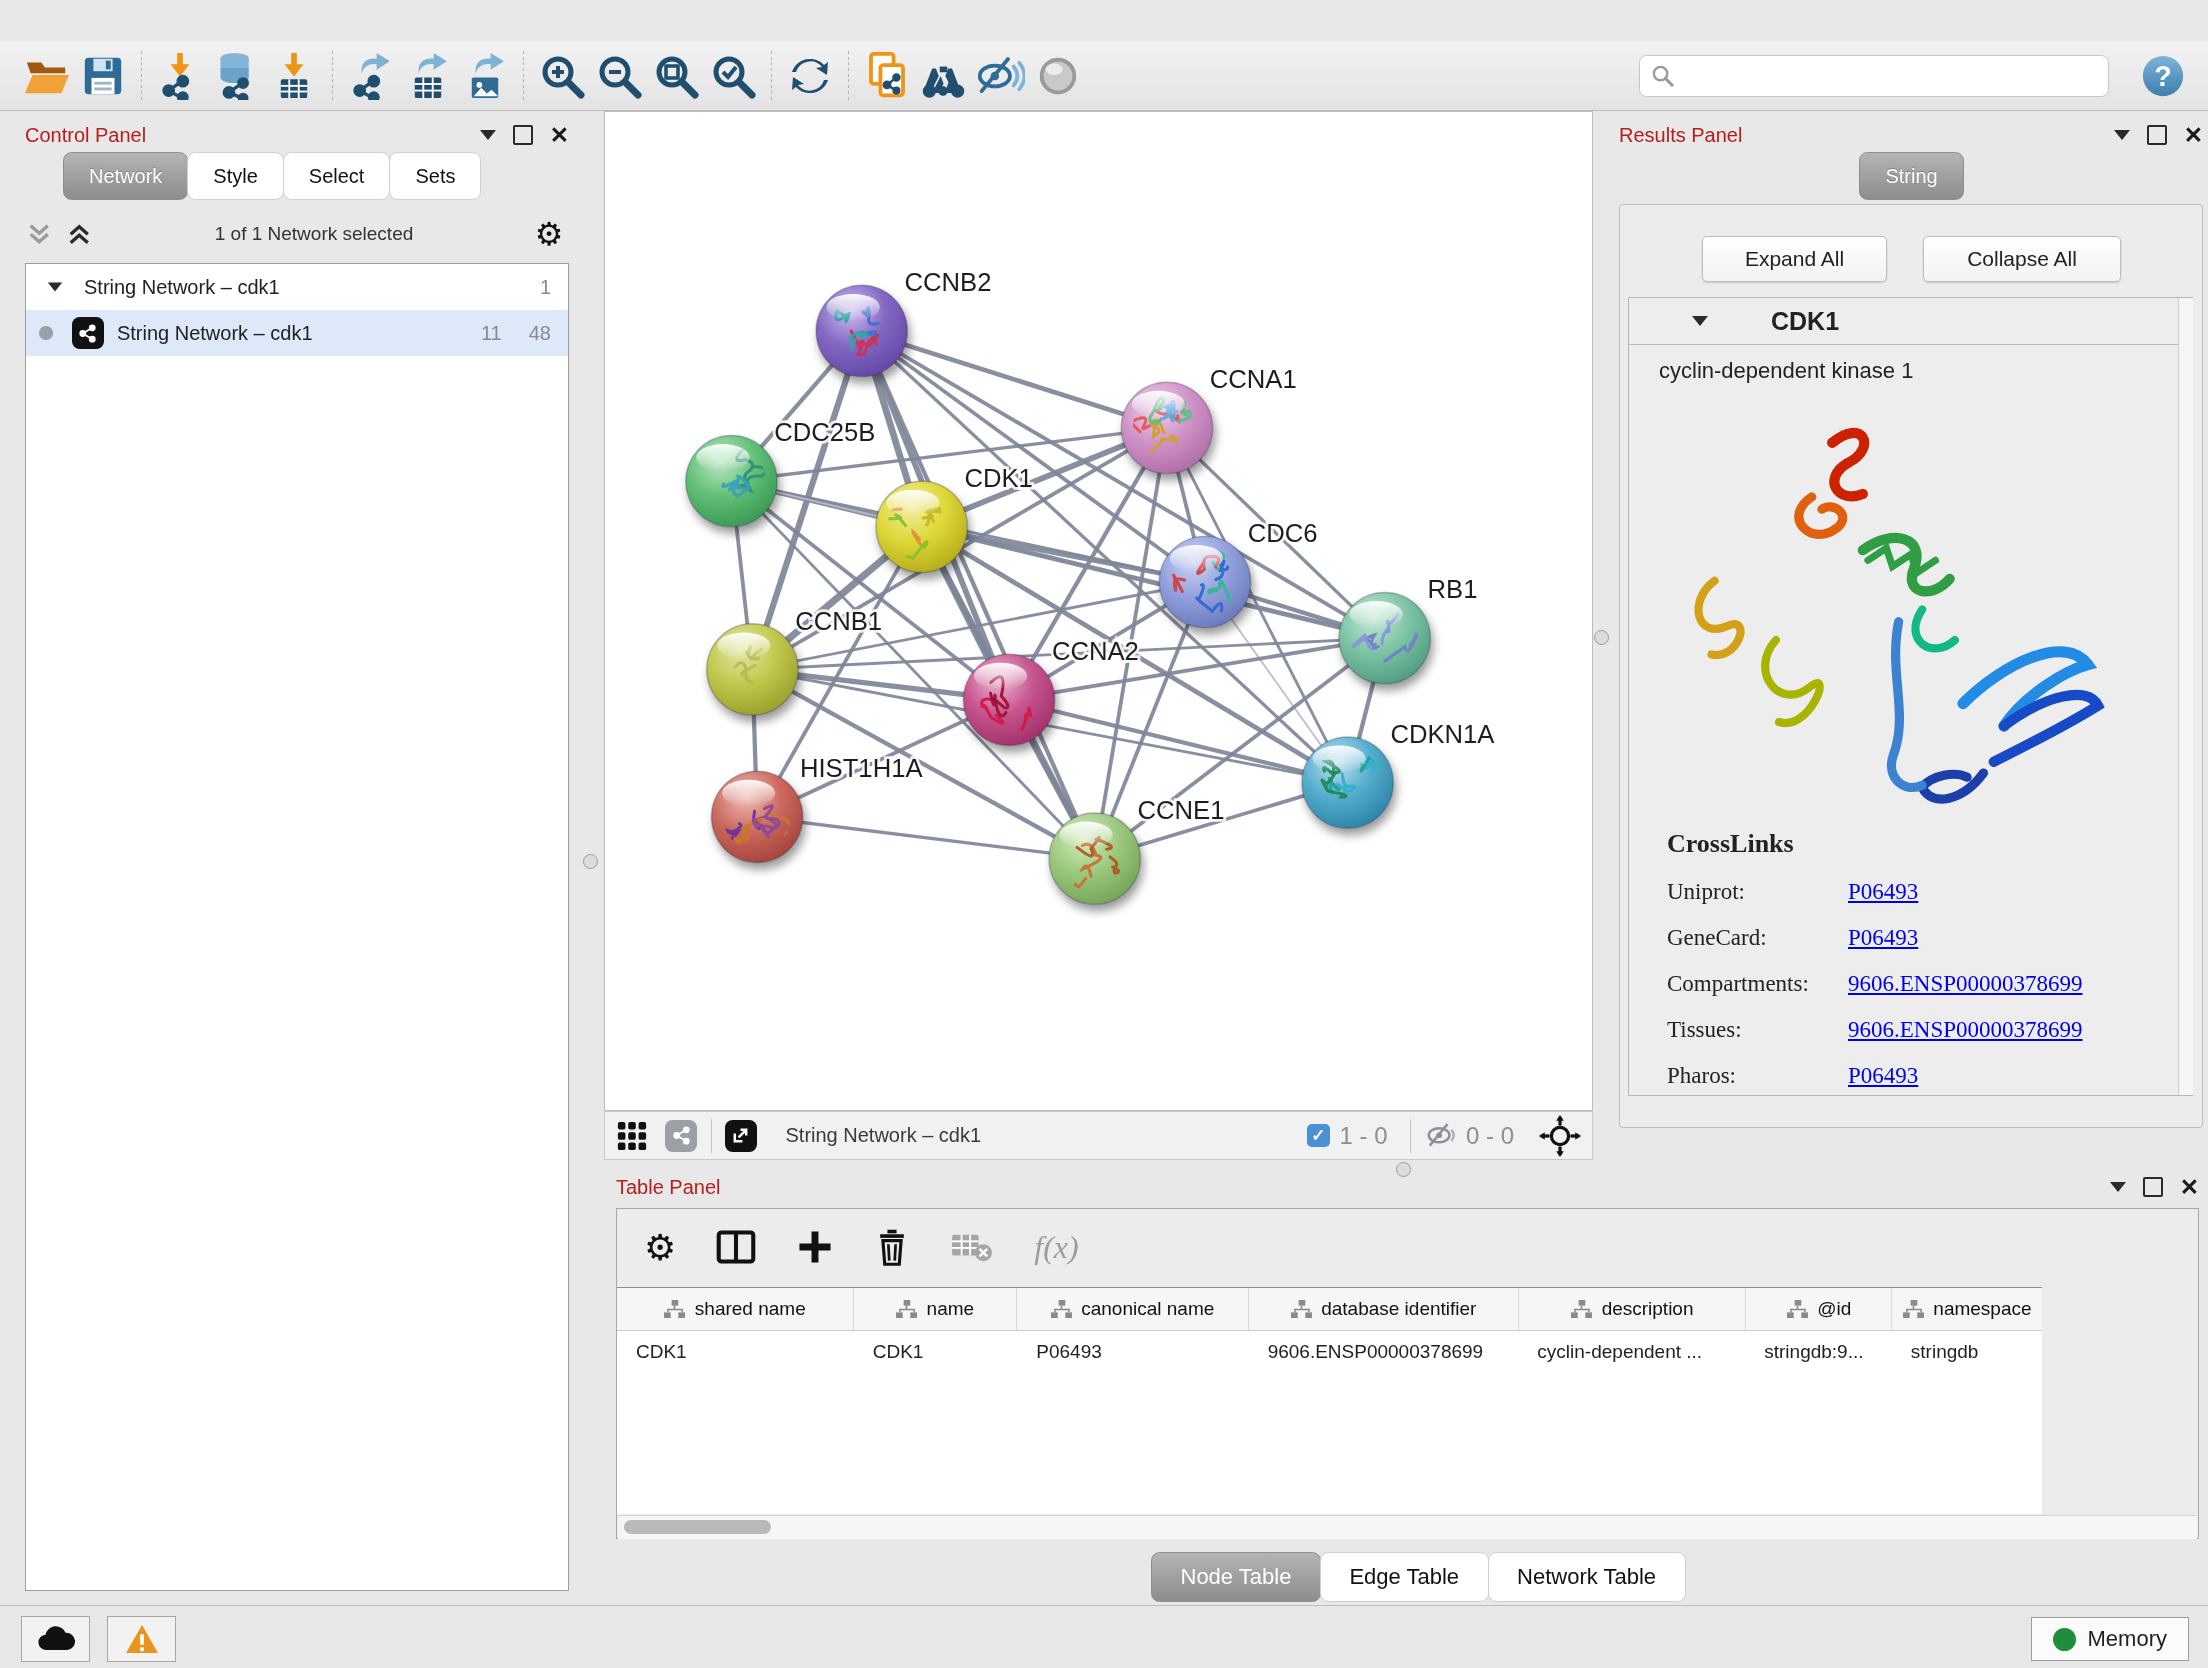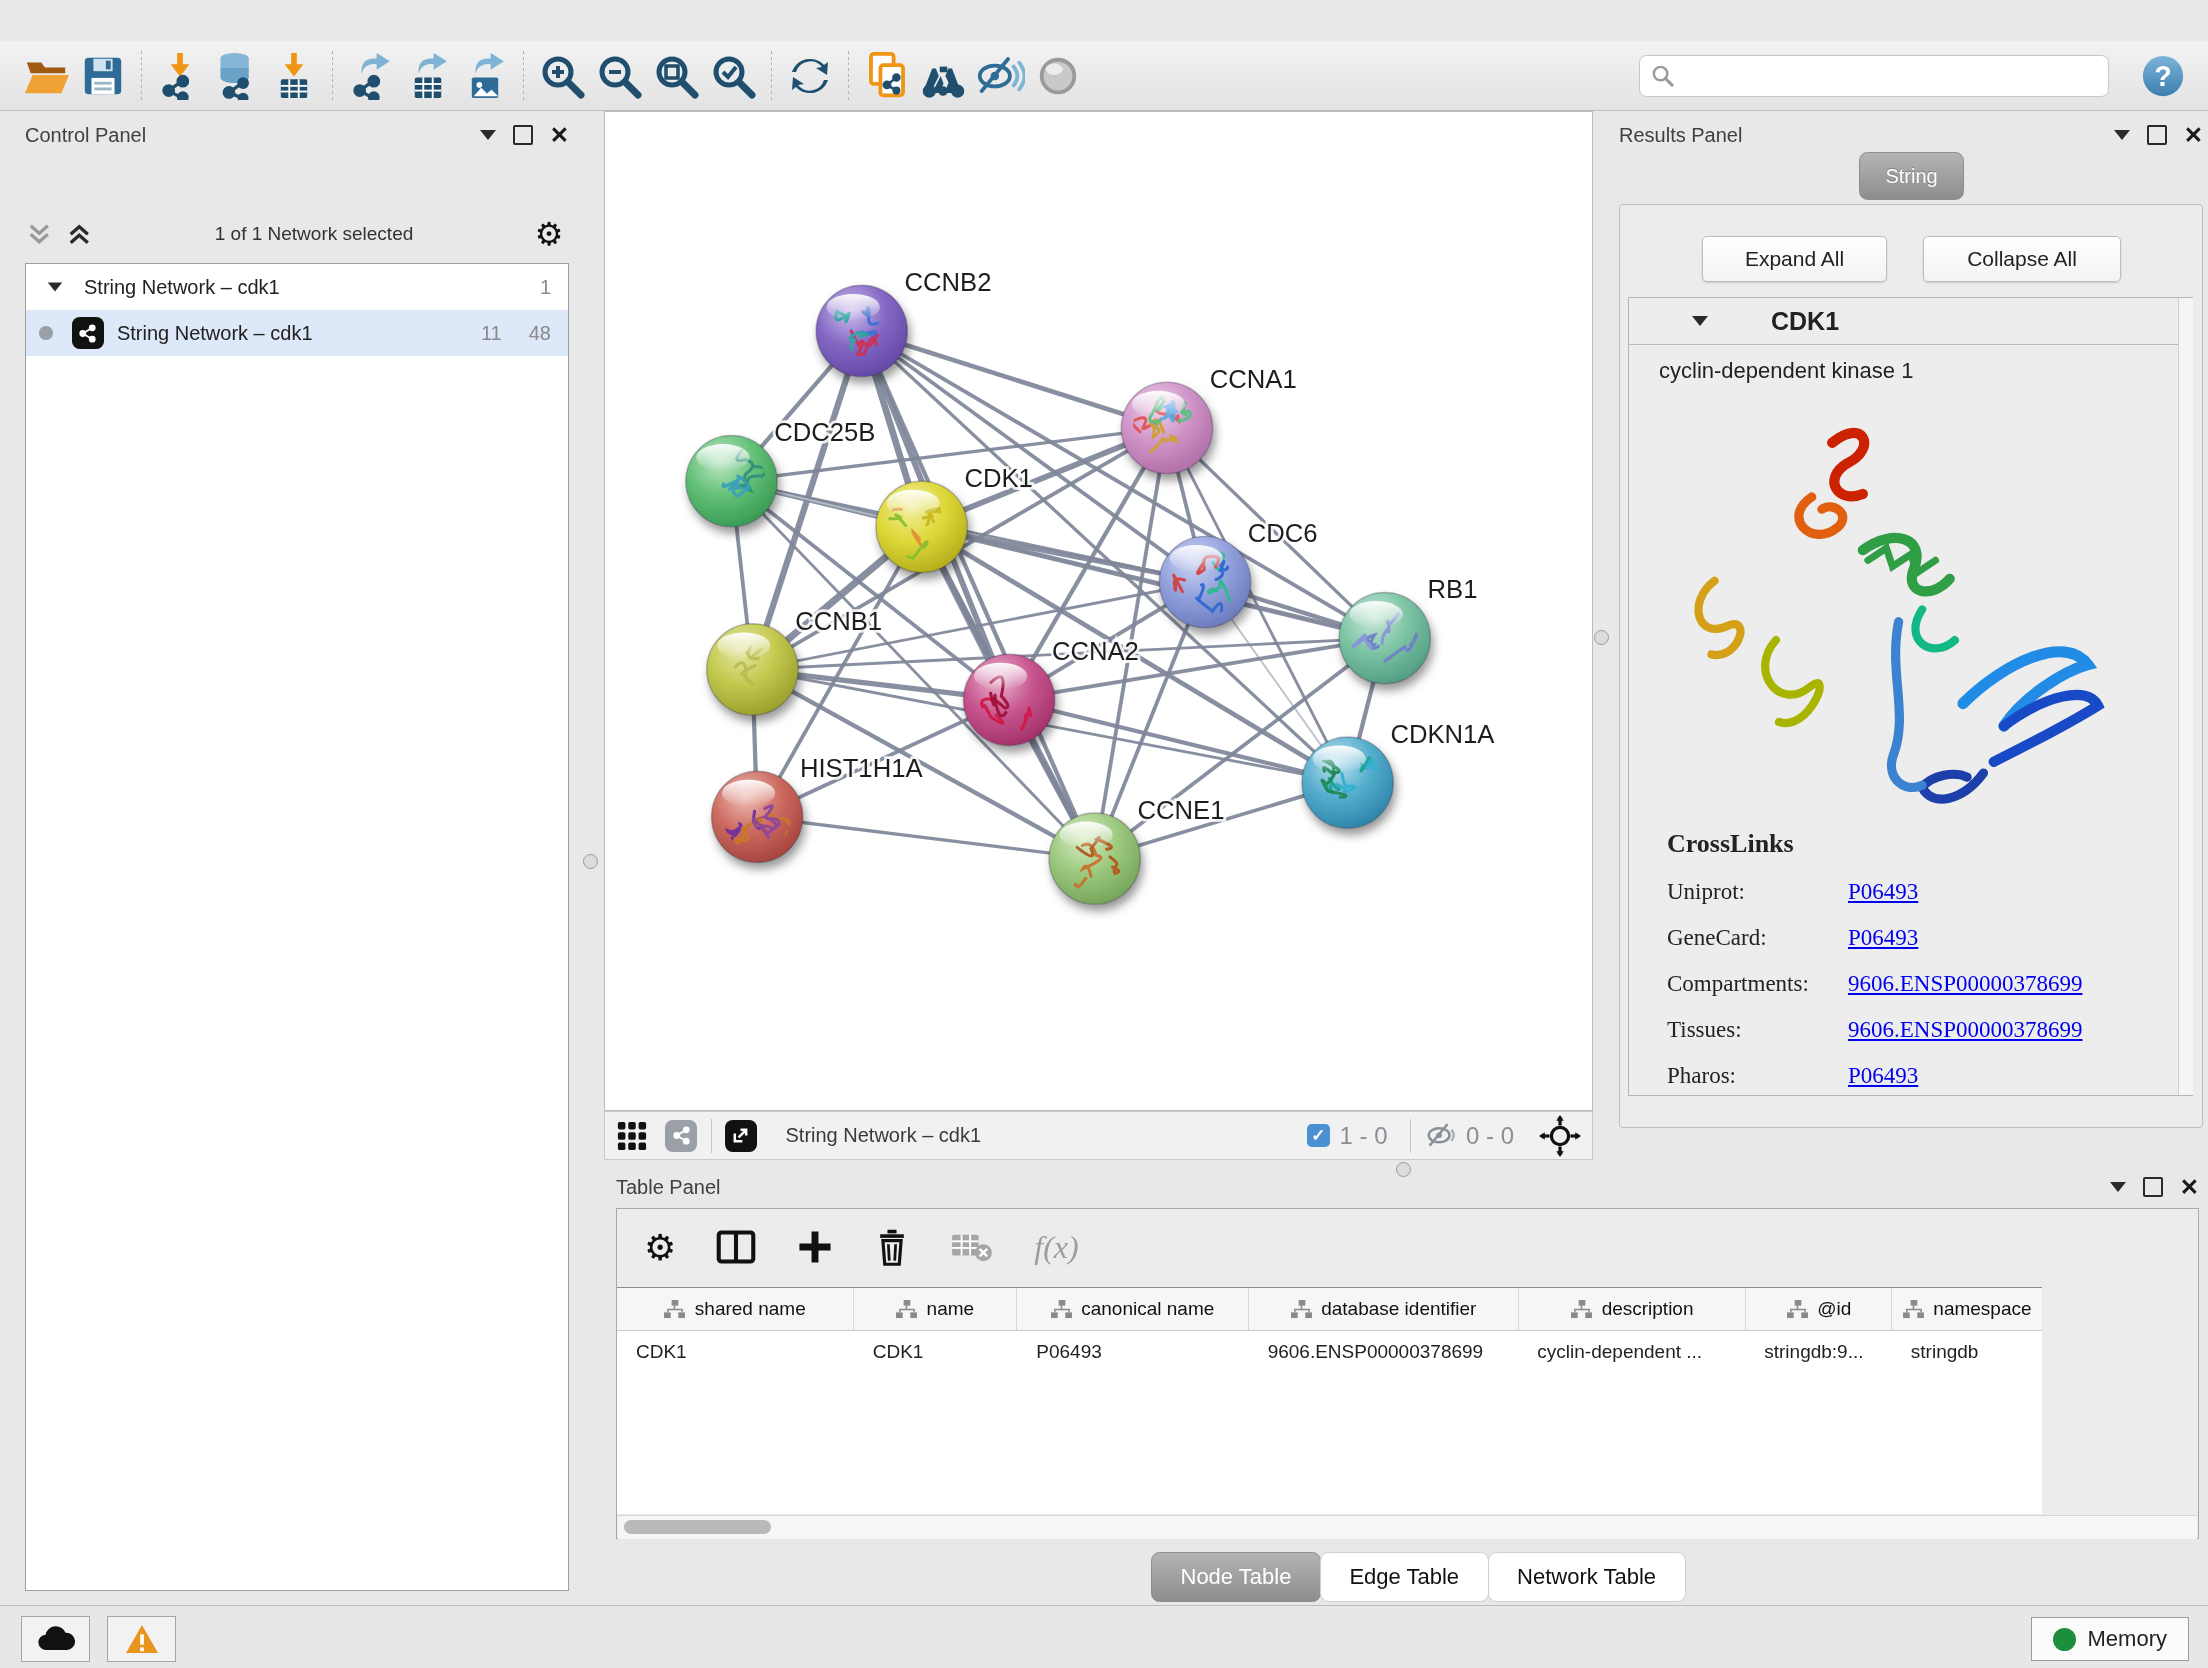--- a/index.html
+++ b/index.html
@@ -16,21 +16,21 @@
   #toolbar{left:0;top:41px;width:2208px;height:70px;background:linear-gradient(#f2f2f2,#e3e3e3);
     border-bottom:1px solid #bdbdbd;display:flex;align-items:center;padding:0 17px;box-sizing:border-box;}
   .tbtn{width:57px;height:59px;display:flex;align-items:center;justify-content:center;flex:0 0 auto;}
   .tsep{width:1px;height:49px;margin:0 9.5px;flex:0 0 auto;
     background:repeating-linear-gradient(#b3b3b3 0 2.9px,transparent 2.9px 5.7px);}
   #searchwrap{margin-left:auto;display:flex;align-items:center;}
   #searchbox{width:470px;height:42px;background:#fff;border:1px solid #c6c6c6;border-radius:7.6px;
     display:flex;align-items:center;padding:0 9.5px;box-sizing:border-box;}
   #searchbox input{border:none;outline:none;font-size:19px;width:409px;background:transparent;}
   
-  .phead{font-size:20px;color:#404040;}
+  .phead{font-size:20px;color:#b91c1c;}
   .pbtns{display:flex;align-items:center;gap:17px;}
   .tri-down{width:0;height:0;border-left:8.6px solid transparent;border-right:8.6px solid transparent;
     border-top:10.5px solid #2a2a2a;display:inline-block;}
   .sqico{width:16px;height:16px;border:2.4px solid #2a2a2a;border-radius:1.9px;display:inline-block;}
   .xico{font-size:23px;font-weight:700;color:#1a1a1a;line-height:16px;}
   
   .tab{height:46px;padding:0 25px;background:#fff;border:1px solid #cfcfcf;margin-right:-1px;
     display:flex;align-items:center;justify-content:center;font-size:20px;border-radius:8.6px;color:#111;}
   .tab.sel{background:linear-gradient(#b4b4b4,#8d8d8d);color:#fff;border-color:#8d8d8d;
     text-shadow:0 -1px 1px rgba(0,0,0,.25);}
@@ -290,20 +290,26 @@
     </div>
   </div>
 
   <div class="abs" style="left:25px;top:120px;width:544px;height:30px;display:flex;align-items:center;justify-content:space-between;">
     <span class="phead">Control Panel</span>
     <span class="pbtns">
       <span class="tri-down"></span>
       <span class="sqico"></span>
       <span class="xico">✕</span>
     </span>
+  </div>
+  <div class="abs" style="left:63px;top:152px;display:flex;">
+    <div class="tab sel">Network</div>
+    <div class="tab">Style</div>
+    <div class="tab">Select</div>
+    <div class="tab">Sets</div>
   </div>
   <div class="abs" style="left:25px;top:211px;width:544px;height:46px;display:flex;align-items:center;">
     <svg class="chev" width="28.5" height="28.5" viewBox="0 0 30 30">
         <path d="M6 6l9 8 9-8M6 15l9 8 9-8" fill="none" stroke="#9a9a9a" stroke-width="3.5"></path>
       </svg>
     <svg class="chev" width="28.5" height="28.5" viewBox="0 0 30 30" style="margin-left:11.4px">
         <path d="M6 24l9-8 9 8M6 15l9-8 9 8" fill="none" stroke="#2a2a2a" stroke-width="3.5"></path>
       </svg>
     <span style="flex:1;text-align:center;font-size:19px;color:#333">1 of 1 Network selected</span>
     <span style="font-size:32px;color:#111;font-family:'DejaVu Sans',sans-serif;margin-right:5.7px">⚙</span>

